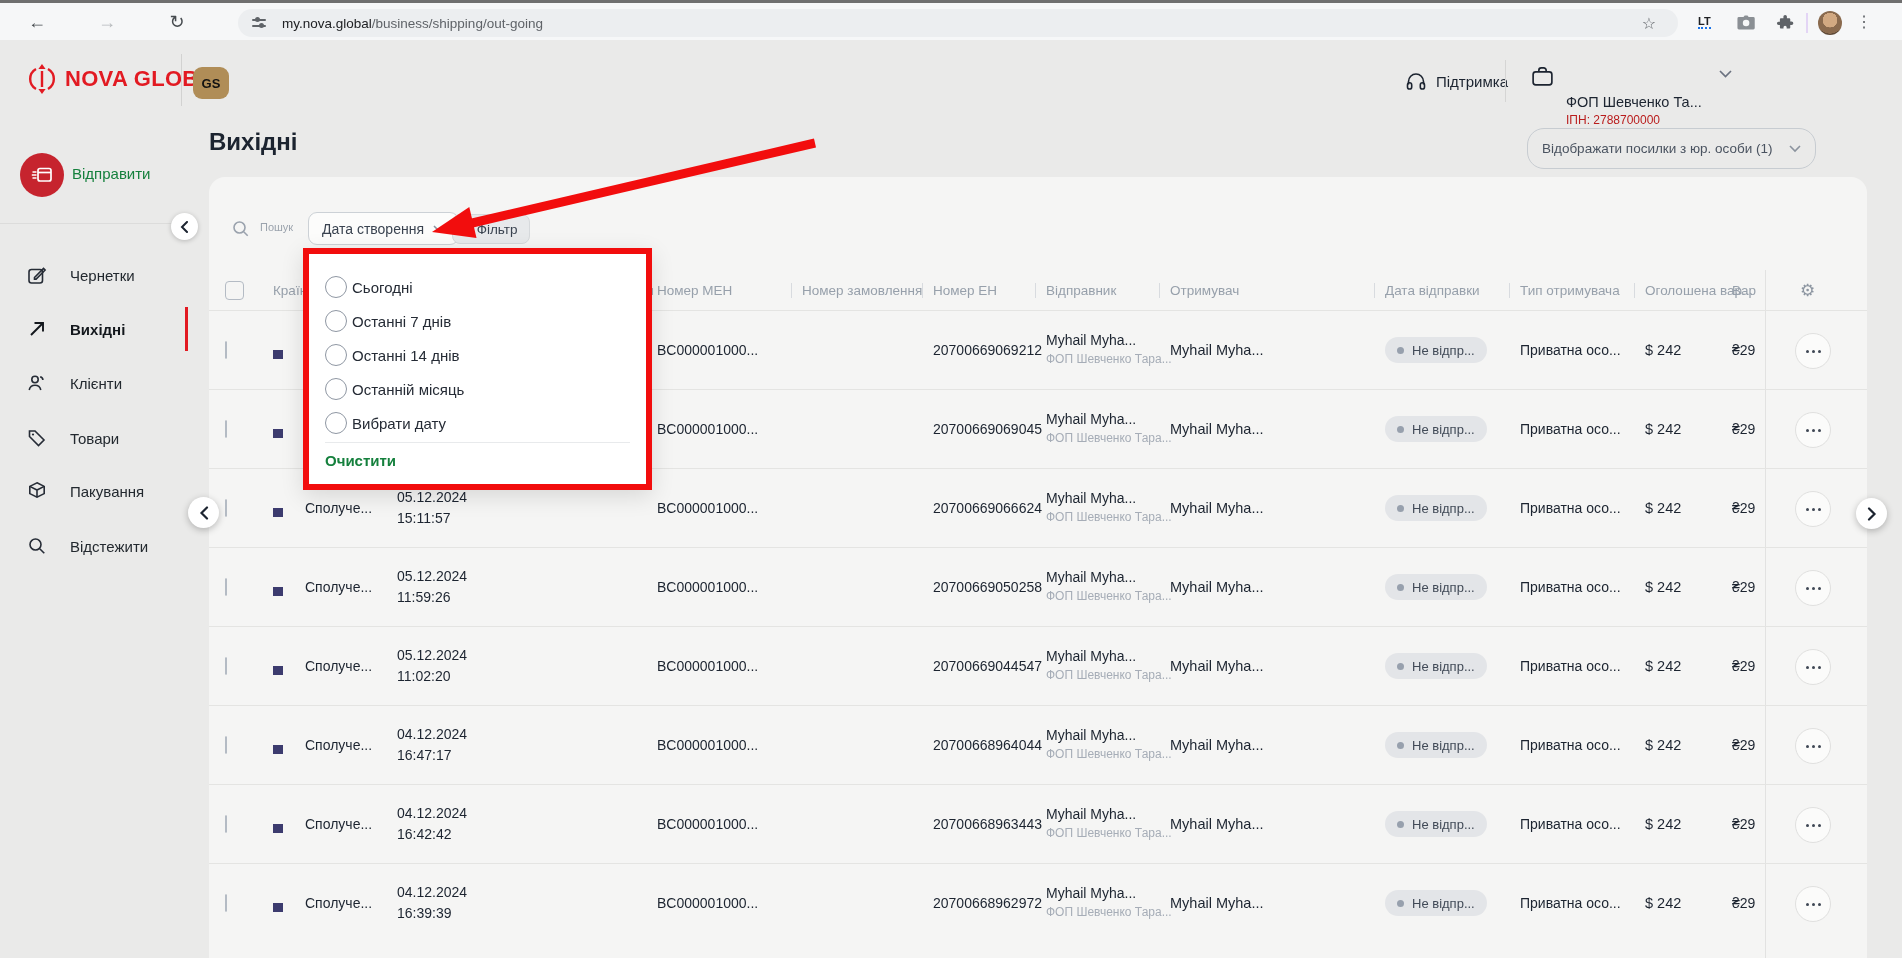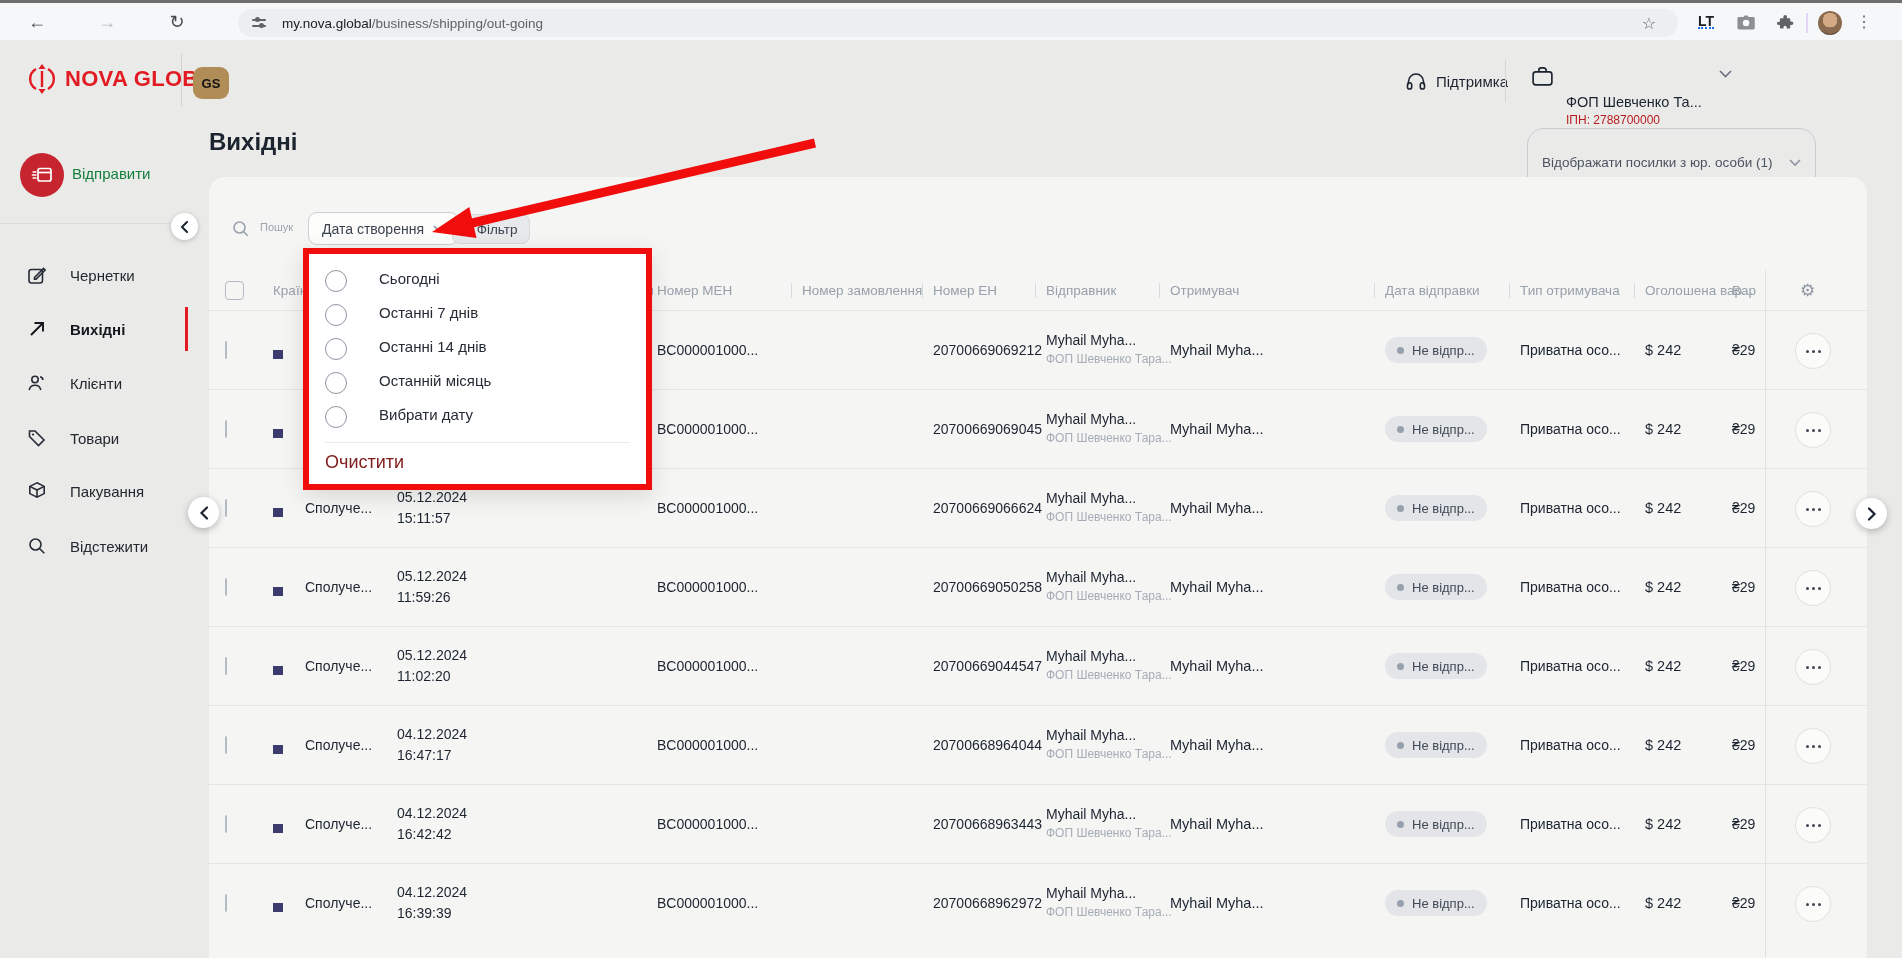--- a/index.html
+++ b/index.html
@@ -11,21 +11,21 @@
   .omnibox{position:absolute;left:238px;top:6px;width:1440px;height:28px;background:#eceef0;border-radius:15px;display:flex;align-items:center;}
   .tune-ic{margin-left:14px;width:14px;height:12px;position:relative;}
   .tune-ic i{position:absolute;left:0;width:14px;height:2px;background:#5f6368;border-radius:1px;}
   .tune-ic i:nth-child(1){top:2px;}
   .tune-ic i:nth-child(2){top:8px;}
   .tune-ic i:nth-child(1)::after{content:"";position:absolute;left:3px;top:-2px;width:5px;height:5px;background:#5f6368;border-radius:50%;}
   .tune-ic i:nth-child(2)::after{content:"";position:absolute;right:2px;top:-2px;width:5px;height:5px;background:#5f6368;border-radius:50%;}
   .url{margin-left:16px;font-size:13.5px;color:#202124;white-space:nowrap;}
   .url .path{color:#5f6368;}
   .omni-star{position:absolute;right:22px;top:5px;font-size:16px;color:#5f6368;}
-  .lt-ic{font-weight:bold;font-size:14px;color:#202124;border-bottom:2px dotted #1a73e8;line-height:12px;position:absolute;left:1698px;top:12px;}
+  .lt-ic{font-weight:bold;font-size:11px;color:#202124;border-bottom:2px dotted #1a73e8;line-height:12px;position:absolute;left:1698px;top:12px;}
   .cam-ic{position:absolute;left:1736px;top:10px;}
   .puz-ic{position:absolute;left:1776px;top:10px;}
   .pin-sep{position:absolute;left:1806px;top:10px;width:2px;height:20px;background:#e3d5f5;}
   .avatar{position:absolute;left:1818px;top:8px;width:24px;height:24px;border-radius:50%;background:radial-gradient(circle at 50% 38%,#d2a982 0 38%,#8a6a4e 39% 70%,#5f4a38 71%);}
   .kebab{position:absolute;left:1856px;top:9px;font-size:16px;color:#5f6368;}
   
   .appheader{position:absolute;left:0;top:40px;width:1902px;height:81px;background:#eaeae9;}
   .brand{position:absolute;left:27px;top:22px;display:flex;align-items:center;}
   .brand-name{font-size:22px;font-weight:bold;color:#e21a22;letter-spacing:.3px;margin-left:8px;}
   .brand-sep{position:absolute;left:181px;top:14px;width:1px;height:52px;background:#d2d2d1;}
@@ -42,21 +42,21 @@
   .send-label{position:absolute;left:72px;top:44px;font-size:15px;color:#15803d;}
   .side-div{position:absolute;left:0;top:102px;width:188px;height:1px;background:#dcdcdb;}
   .collapse-btn{position:absolute;left:171px;top:92px;width:27px;height:27px;border-radius:50%;background:#fff;box-shadow:0 1px 5px rgba(0,0,0,.22);display:flex;align-items:center;justify-content:center;z-index:5;}
   .nav-item{position:absolute;left:0;width:188px;height:44px;display:flex;align-items:center;}
   .nav-ic{position:absolute;left:26px;width:22px;height:22px;display:flex;align-items:center;justify-content:center;}
   .nav-label{position:absolute;left:70px;font-size:15px;color:#23292f;}
   .nav-item.active .nav-label{font-weight:bold;color:#14181d;}
   .active-bar{position:absolute;right:0;width:3px;height:44px;background:#e21a22;}
   
   .page-title{position:absolute;left:209px;top:128px;font-size:24px;font-weight:bold;color:#1c2430;}
-  .display-pill{position:absolute;left:1527px;top:128px;height:31px;border:1px solid #c7ccd1;border-radius:17px;display:flex;align-items:center;gap:16px;padding:18px 14px;font-size:13.5px;color:#4a5360;}
+  .display-pill{position:absolute;left:1527px;top:128px;height:31px;border:1px solid #c7ccd1;border-radius:17px;display:flex;align-items:center;gap:16px;padding:4px 14px;font-size:13.5px;color:#4a5360;}
   .card{position:absolute;left:209px;top:177px;width:1658px;height:781px;background:#f5f5f4;border-radius:16px 16px 0 0;}
   
   .search-ic{position:absolute;left:22px;top:42px;}
   .search-label{position:absolute;left:51px;top:44px;font-size:11px;color:#9ba3ad;}
   .date-pill{position:absolute;left:99px;top:35px;height:31px;border:1px solid #ccd1d6;border-radius:9px;background:#fcfcfb;display:flex;align-items:center;gap:9px;padding:0 13px;font-size:14px;color:#3a4350;justify-content:flex-end;}
   .filter-btn{position:absolute;left:243px;top:37px;height:28px;border:1px solid #d6d9dc;background:#e7e9eb;border-radius:8px;display:flex;align-items:center;padding:0 12px;font-size:13.5px;color:#3a4350;}
   
   .thead{position:absolute;left:0;top:93px;width:100%;height:40px;}
   .th{position:absolute;top:0;height:40px;display:flex;align-items:center;font-size:13.5px;color:#97a0ab;white-space:nowrap;}
   .th.vline::before{content:"";position:absolute;left:-11px;top:13px;width:1px;height:15px;background:#d8dbdf;}
@@ -92,25 +92,25 @@
   .c-cost{left:1523px;width:33px;overflow:hidden;}
   .c-action{left:1586px;top:22px;width:34px;height:34px;border:1px solid #e0e0df;border-radius:50%;background:#fbfbfa;display:flex;align-items:center;justify-content:center;gap:3px;}
   .c-action i{width:3px;height:3px;border-radius:50%;background:#3f4754;}
   
   .scroll-btn{position:absolute;width:31px;height:31px;border-radius:50%;background:#fff;box-shadow:0 2px 7px rgba(0,0,0,.25);display:flex;align-items:center;justify-content:center;z-index:24;}
   .scroll-left{left:188px;top:497px;}
   .scroll-right{left:1856px;top:498px;}
   
   .dd-frame{position:absolute;left:303px;top:248px;width:337px;height:230px;background:#fff;border:6px solid #f20d0d;box-shadow:0 6px 22px rgba(0,0,0,.12);z-index:30;}
   .dd-inner{position:relative;width:100%;height:100%;}
-  .dd-opt{position:absolute;left:16px;display:flex;align-items:flex-start;gap:32px;height:34px;}
+  .dd-opt{position:absolute;left:16px;display:flex;align-items:center;gap:5px;height:34px;}
   .radio{width:20px;height:20px;border:1.5px solid #8f97a3;border-radius:50%;background:#fff;}
   .dd-opt span.lbl{font-size:15px;color:#252b35;}
   .dd-div{position:absolute;left:16px;right:16px;top:188px;height:1px;background:#e8eaec;}
-  .dd-clear{position:absolute;left:16px;top:198px;font-size:18px;color:#7f1d1d;}
+  .dd-clear{position:absolute;left:16px;top:198px;font-size:15px;color:#15803d;font-weight:bold;}
   .arrow-svg{position:absolute;left:0;top:0;width:1902px;height:958px;z-index:40;pointer-events:none;}
 </style>
 </head>
 <body>
 
 <div class="stage">
 
   <div class="chrome">
     <div class="nav-glyph" style="left:22px;">←</div>
     <div class="nav-glyph disabled" style="left:92px;">→</div>

